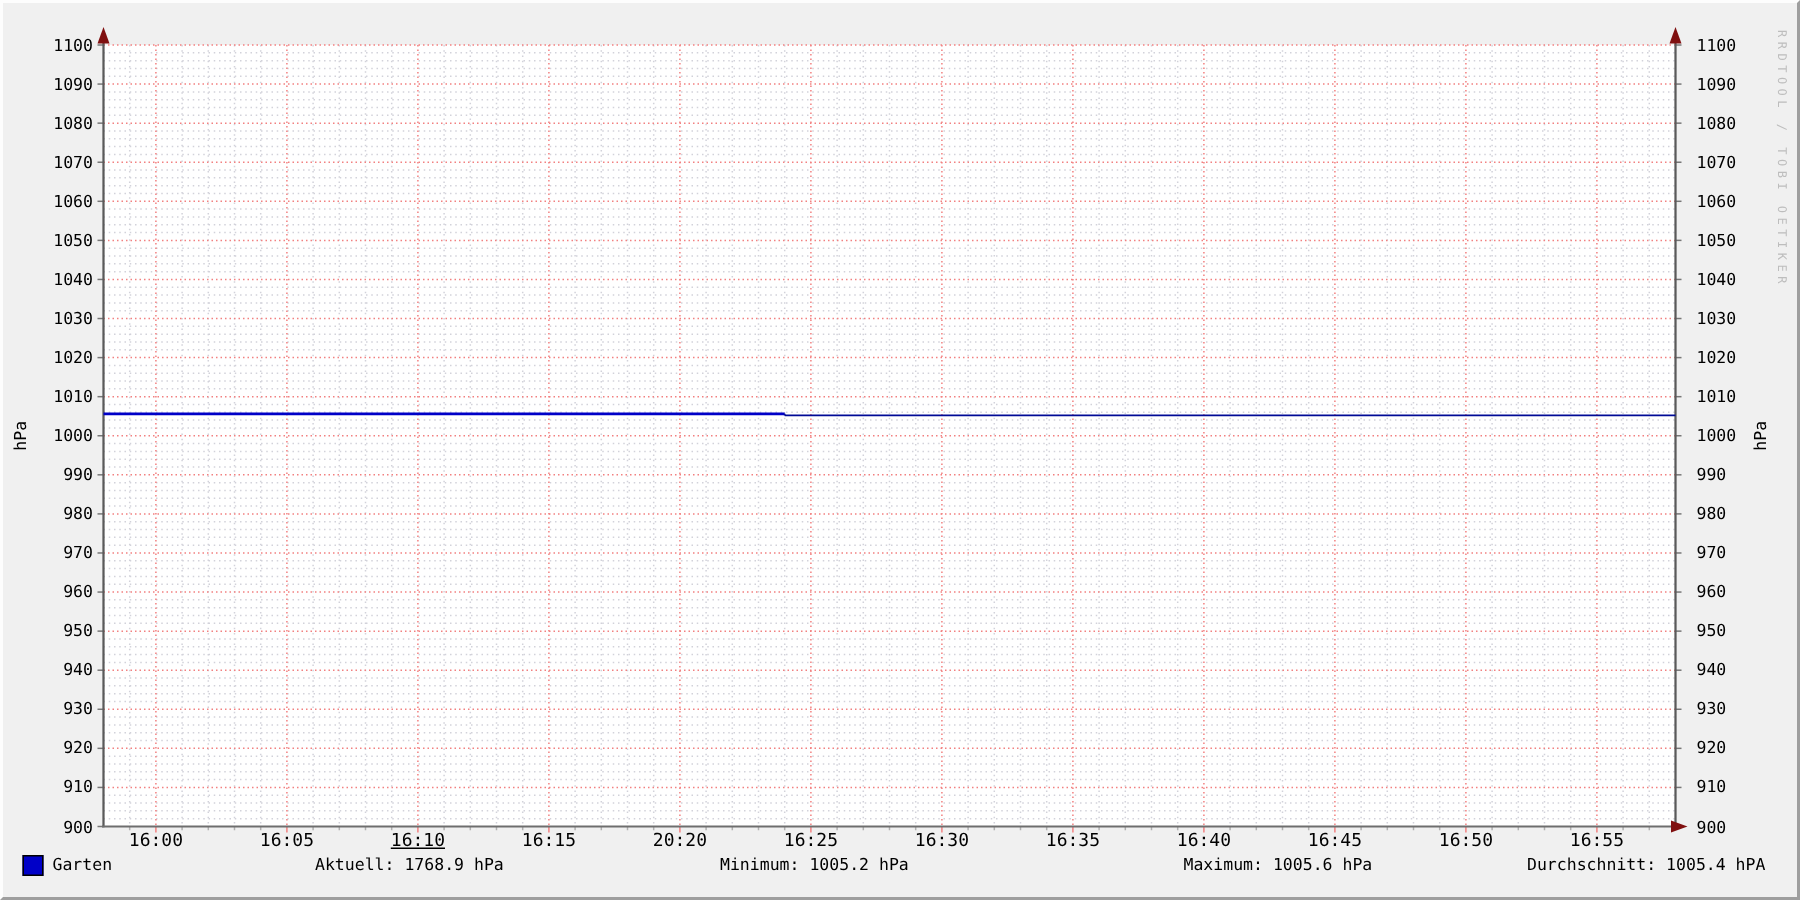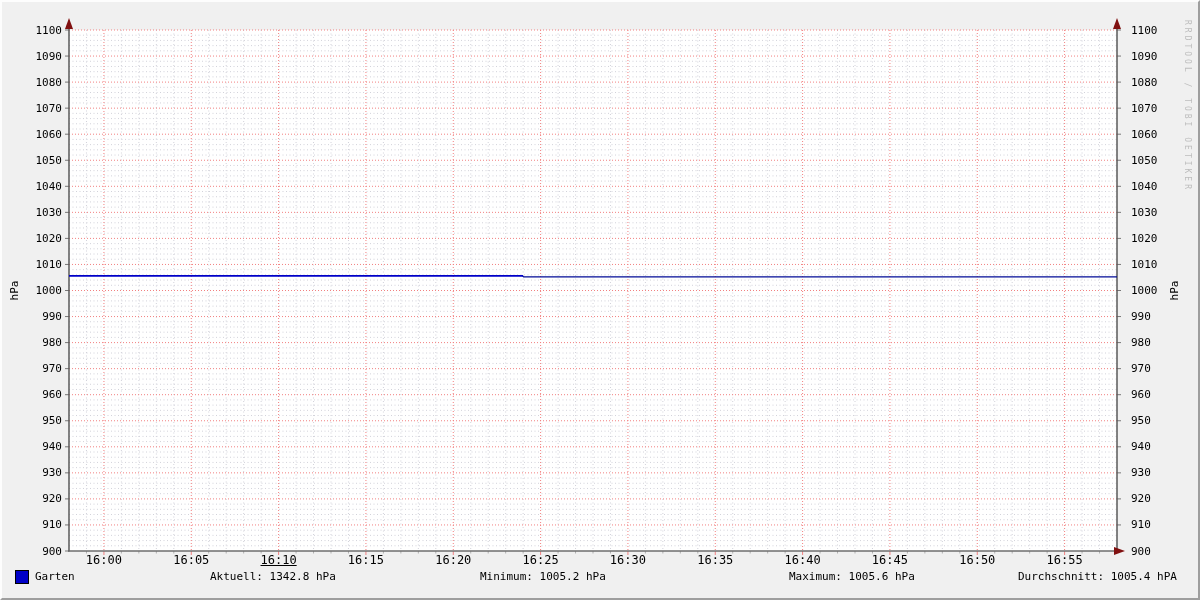--- a/index.html
+++ b/index.html
@@ -375,32 +375,32 @@
       <div class="ytick right" style="top: 465.35px;">930</div>
       <div class="ytick right" style="top: 491.4px;">920</div>
       <div class="ytick right" style="top: 517.45px;">910</div>
       <div class="ytick right" style="top: 543.5px;">900</div>
     </div>
   <div id="xticks">
       <div class="xtick" style="left: 101.933px;">16:00</div>
       <div class="xtick" style="left: 189.267px;">16:05</div>
       <div class="xtick" style="left: 276.6px; text-decoration: underline;">16:10</div>
       <div class="xtick" style="left: 363.933px;">16:15</div>
-      <div class="xtick" style="left: 451.267px;">16:20</div>
+      <div class="xtick" style="left: 451.267px;">20:20</div>
       <div class="xtick" style="left: 538.6px;">16:25</div>
       <div class="xtick" style="left: 625.933px;">16:30</div>
       <div class="xtick" style="left: 713.267px;">16:35</div>
       <div class="xtick" style="left: 800.6px;">16:40</div>
       <div class="xtick" style="left: 887.933px;">16:45</div>
       <div class="xtick" style="left: 975.267px;">16:50</div>
       <div class="xtick" style="left: 1062.6px;">16:55</div>
     </div>
 
   <div id="legend-row">
     <span id="legend-swatch" style="left: 13px; background: rgb(0, 0, 200);"></span>
     <span id="legend-label">Garten</span>
-    <span id="stat-aktuell">Aktuell: 1342.8 hPa</span>
+    <span id="stat-aktuell">Aktuell: 1768.9 hPa</span>
     <span id="stat-minimum">Minimum: 1005.2 hPa</span>
     <span id="stat-maximum">Maximum: 1005.6 hPa</span>
     <span id="stat-durchschnitt">Durchschnitt: 1005.4 hPA</span>
   </div>
 
 </div>
 
 </body></html>

